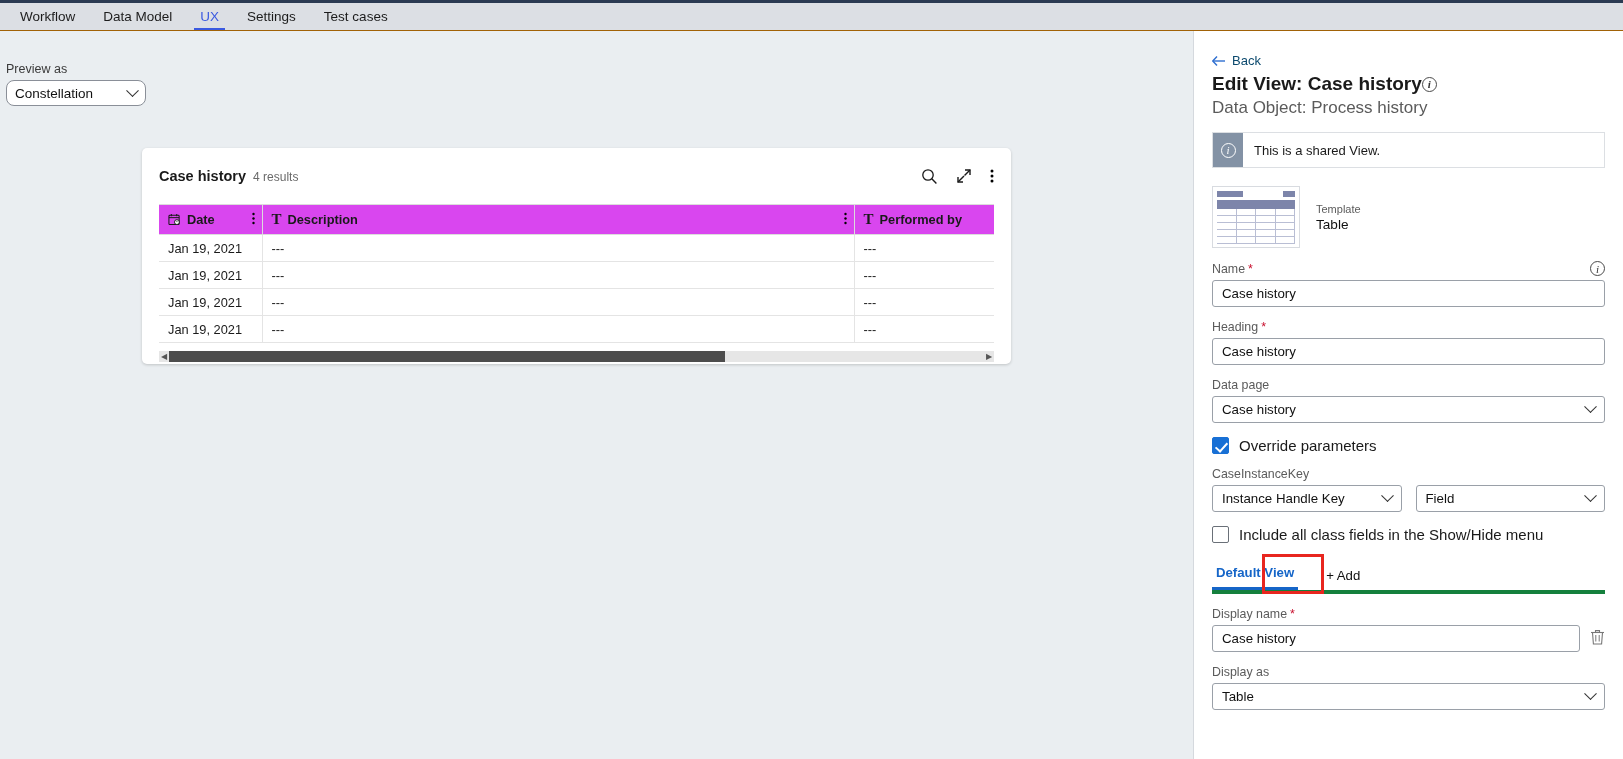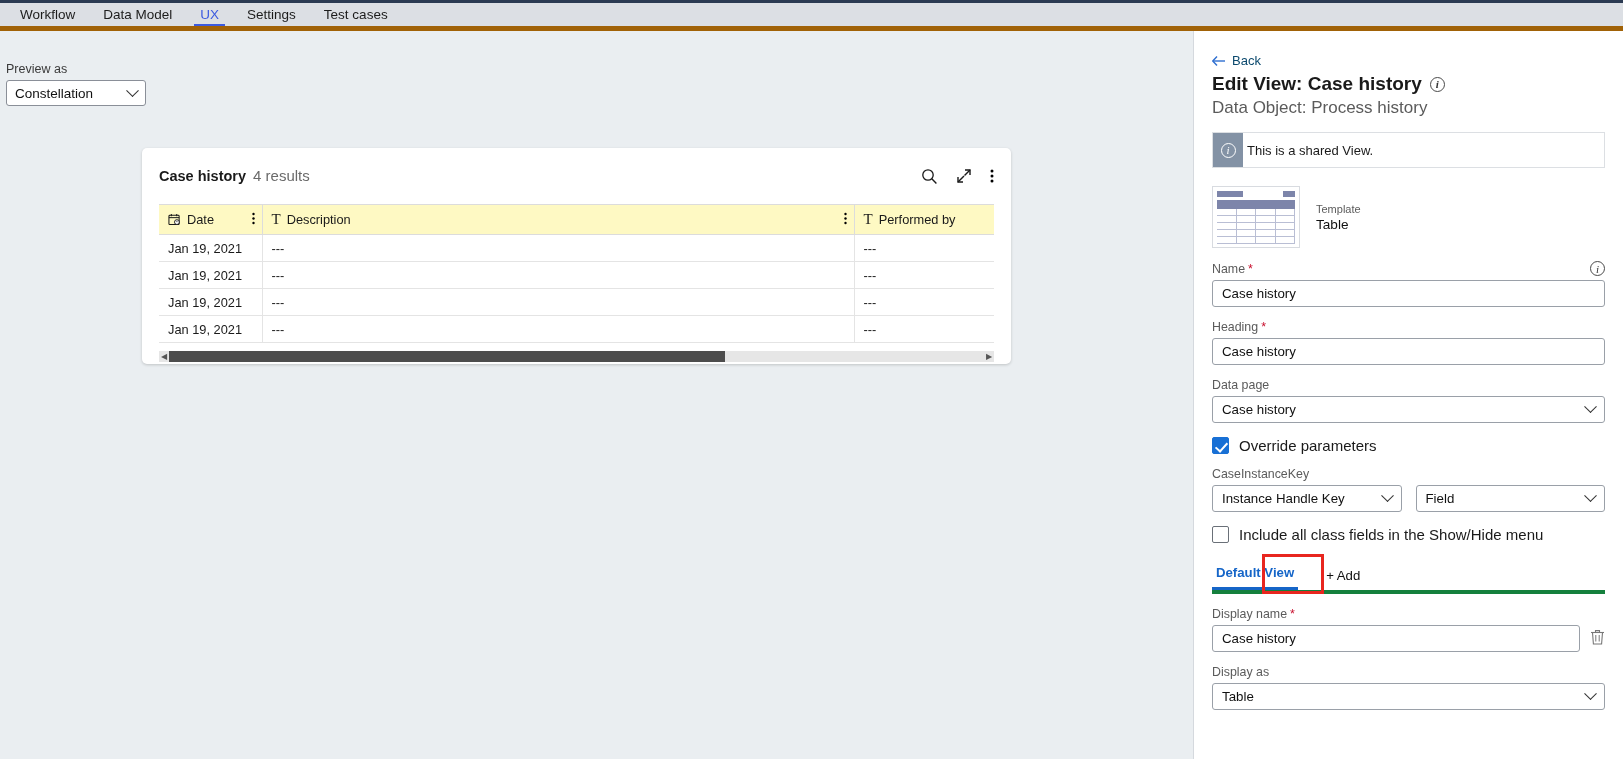--- a/index.html
+++ b/index.html
@@ -9,21 +9,21 @@
     font-family:"Liberation Sans", sans-serif;
     background:#eaeef1;
     color:#1a1a1a;
     overflow:hidden;
     position:relative;
   }
 
   
   .topbar{
     height:31px; background:#dcdfe4;
-    border-bottom:5px solid #a16207;
+    border-bottom:1px solid #a16207;
     display:flex; align-items:stretch; padding-left:6px;
     position:relative;
   }
   .topbar:before{
     content:""; position:absolute; top:0; left:0; right:0; height:3px;
     background:#2b3a52;
   }
   .tab{
     display:flex; align-items:center; padding:0 14px;
     font-size:13.5px; color:#1c1c1c; cursor:pointer;
@@ -35,46 +35,46 @@
     background:#3b5ae0;
   }
 
   
   .stage{ position:absolute; top:31px; left:0; right:430px; bottom:0; background:#eaeef1; }
 
   .preview-as{ position:absolute; left:6px; top:31px; }
   .preview-as .lbl{ font-size:12.5px; color:#3a3a3a; margin-bottom:4px; }
   .select-box{
     width:140px; height:26px; background:#fff;
-    border:1px solid #8a8f98; border-radius:3px;
+    border:1px solid #8a8f98; border-radius:8px;
     display:flex; align-items:center; justify-content:space-between;
     padding:0 8px; font-size:13.5px; color:#111; cursor:pointer;
   }
   .chev{ width:9px; height:9px; border-right:1.6px solid #333; border-bottom:1.6px solid #333;
         transform:rotate(45deg) translate(-2px,-2px); }
 
   
   .card{
     position:absolute; left:142px; top:117px; width:869px; height:216px;
     background:#fff; border-radius:5px; box-shadow:0 1px 3px rgba(0,0,0,.18);
     display:flex; flex-direction:column;
   }
   .card-head{
     height:56px; display:flex; align-items:center;
     padding:0 17px; justify-content:space-between;
   }
   .card-title{ font-size:14.5px; font-weight:bold; color:#1a1a1a; }
-  .card-count{ font-size:15px; color:#6a6a6a; margin-left:7px; font-weight:normal;}
+  .card-count{ font-size:12px; color:#6a6a6a; margin-left:7px; font-weight:normal;}
   .card-actions{ display:flex; align-items:center; gap:18px; }
   .icon-btn{ cursor:pointer; display:flex; align-items:center; justify-content:center; }
 
   table.grid{ border-collapse:collapse; width:calc(100% - 34px); margin:0 17px; table-layout:fixed;}
   table.grid th{
-    background:#fef9c3; border-top:1px solid #dcdcdc; border-bottom:1px solid #dcdcdc;
-    height:30px; font-size:12.8px; font-weight:normal; text-align:left; color:#1a1a1a;
+    background:#d946ef; border-top:1px solid #dcdcdc; border-bottom:1px solid #dcdcdc;
+    height:30px; font-size:12.8px; font-weight:bold; text-align:left; color:#1a1a1a;
     padding:2px 9px; position:relative;
   }
   table.grid th.c1{ width:103px; border-right:1px solid #dcdcdc;}
   table.grid th.c2{ width:592px; border-right:1px solid #dcdcdc;}
   table.grid td{
     height:27px; font-size:12.8px; border-bottom:1px solid #e4e4e4;
     padding:0 9px; color:#1a1a1a;
   }
   table.grid td.c1{ border-right:1px solid #e4e4e4;}
   table.grid td.c2{ border-right:1px solid #e4e4e4;}
@@ -89,42 +89,42 @@
   .hscroll .arrow{ font-size:8px; color:#555; width:10px; text-align:center; }
   .hthumb{ position:absolute; left:10px; width:556px; top:0; bottom:0; background:#4d4d4d; cursor:pointer;}
 
   
   .panel{
     position:absolute; top:31px; right:0; width:430px; bottom:0;
     background:#fff; border-left:1px solid #d5d9de;
     padding:22px 18px 0 18px; overflow:hidden;
   }
   .back{ color:#0c4a6e; font-size:13px; display:flex; align-items:center; gap:6px; cursor:pointer; }
-  .panel h1{ font-size:19px; margin:5px 0 0 0; display:flex; align-items:center; gap:8px; }
+  .panel h1{ font-size:19px; margin:5px 0 0 0; display:flex; align-items:center; gap:0; }
   .sub{ font-size:17px; color:#5b5b5b; margin-top:3px; }
 
   .info-i{
     width:15px; height:15px; border-radius:50%; border:1.3px solid #4a4a4a;
     font-family:"Liberation Serif", serif; font-style:italic; font-size:11px;
     display:inline-flex; align-items:center; justify-content:center; color:#333; flex:none;
   }
 
   .banner{
     margin-top:14px; display:flex; align-items:stretch; height:36px;
     border:1px solid #dcdfe3; background:#fff;
   }
   .banner .ic{
     width:30px; background:#8392a5; display:flex; align-items:center; justify-content:center;
   }
   .banner .ic .dot{
     width:15px;height:15px;border-radius:50%;border:1.4px solid #fff;color:#fff;
     font-family:"Liberation Serif",serif;font-style:italic;font-size:11px;
     display:flex;align-items:center;justify-content:center;
   }
-  .banner .txt{ display:flex; align-items:center; padding-left:4px; font-size:13px; }
+  .banner .txt{ display:flex; align-items:center; padding-left:11px; font-size:13px; }
 
   .tmpl{ display:flex; align-items:center; gap:16px; margin-top:18px; }
   .thumb{
     width:88px; height:62px; border:1px solid #d8dbe0; background:#fff; padding:4px;
   }
   .thumb .tbar{ height:6px; width:26px; background:#7d85aa; margin-bottom:3px;}
   .thumb .tbar2{ height:6px; width:12px; background:#7d85aa; float:right; margin-top:-9px;}
   .thumb .hdrow{ height:9px; background:#7d85aa; }
   .thumb .rows{ display:grid; grid-template-columns:repeat(4,1fr); }
   .thumb .cell{ height:7px; border:1px solid #b9bed4; border-top:none; border-left:none; }

